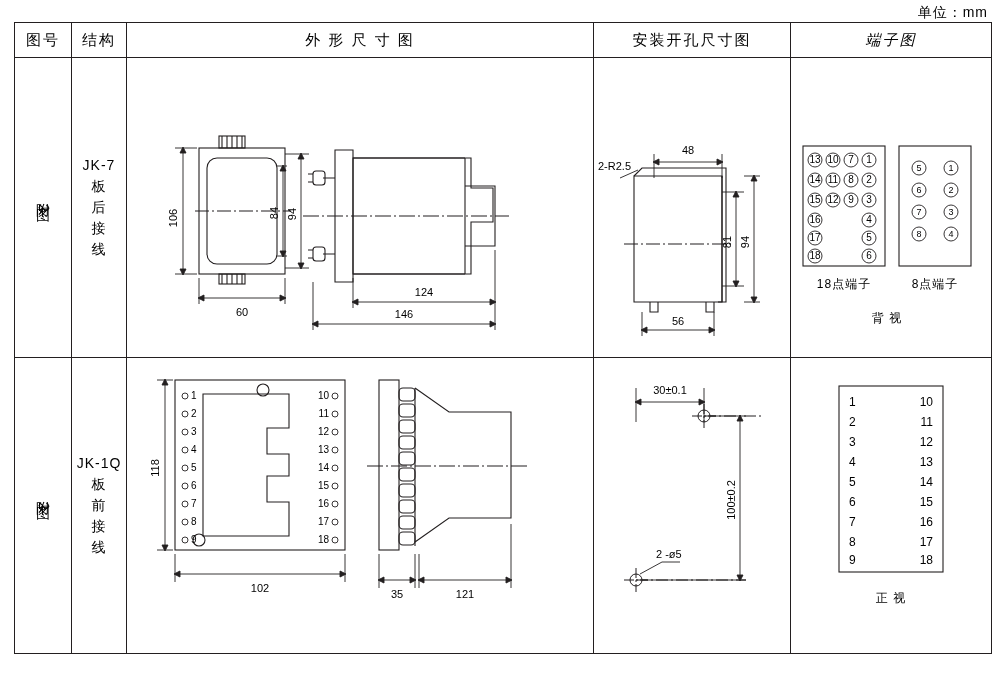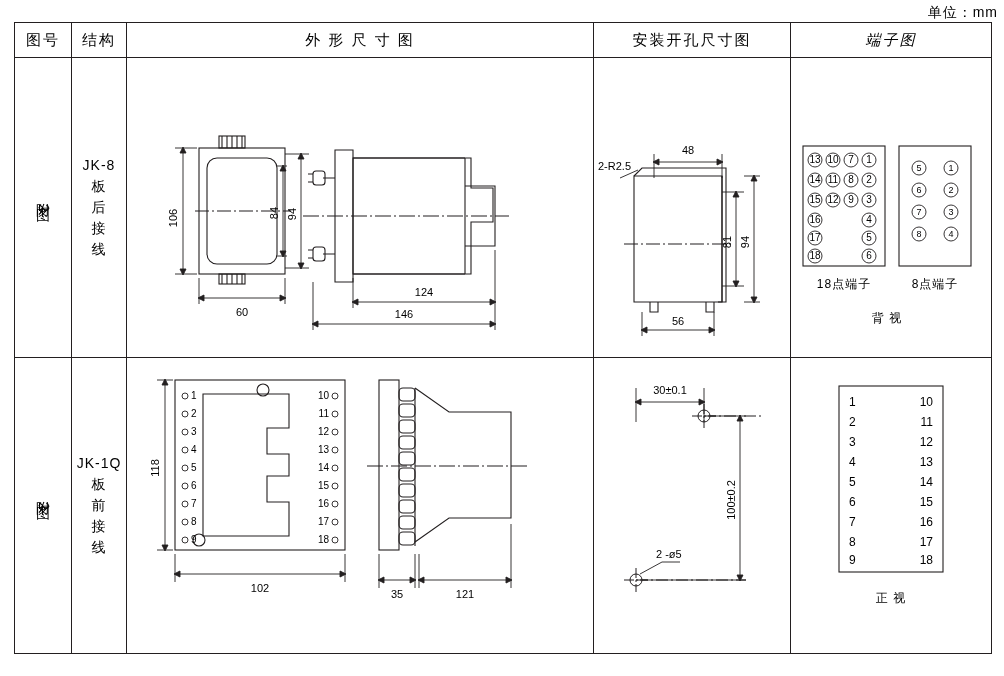--- a/index.html
+++ b/index.html
@@ -5,21 +5,21 @@
   html,body{margin:0;padding:0;}
   body{
     width:1004px;height:676px;
     background:#ffffff;
     font-family:"Liberation Sans","DejaVu Sans",sans-serif;
     color:#000;
     position:relative;
     overflow:hidden;
   }
   .unit{
-    position:absolute;right:6px;top:4px;font-size:14px;letter-spacing:1px;
+    position:absolute;right:16px;top:4px;font-size:14px;letter-spacing:1px;
   }
   table.main{
     position:absolute;left:14px;top:22px;
     width:976px;height:630px;
     border-collapse:collapse;
     table-layout:fixed;
   }
   table.main td,table.main th{
     border:1px solid #231f20;
     padding:0;
@@ -62,21 +62,21 @@
   <tbody>
 
     <tr class="r1">
       <td>
         <div class="vtext">
           <div style="writing-mode:vertical-rl;display:inline-block;letter-spacing:6px;">附图2</div>
         </div>
       </td>
       <td>
         <div class="vtext">
-          <div>JK-8</div>
+          <div>JK-7</div>
           <div>板</div>
           <div>后</div>
           <div>接</div>
           <div>线</div>
         </div>
       </td>
 
       <td>
         <div class="cellwrap">
         <svg width="464" height="296" viewBox="0 0 464 296">

